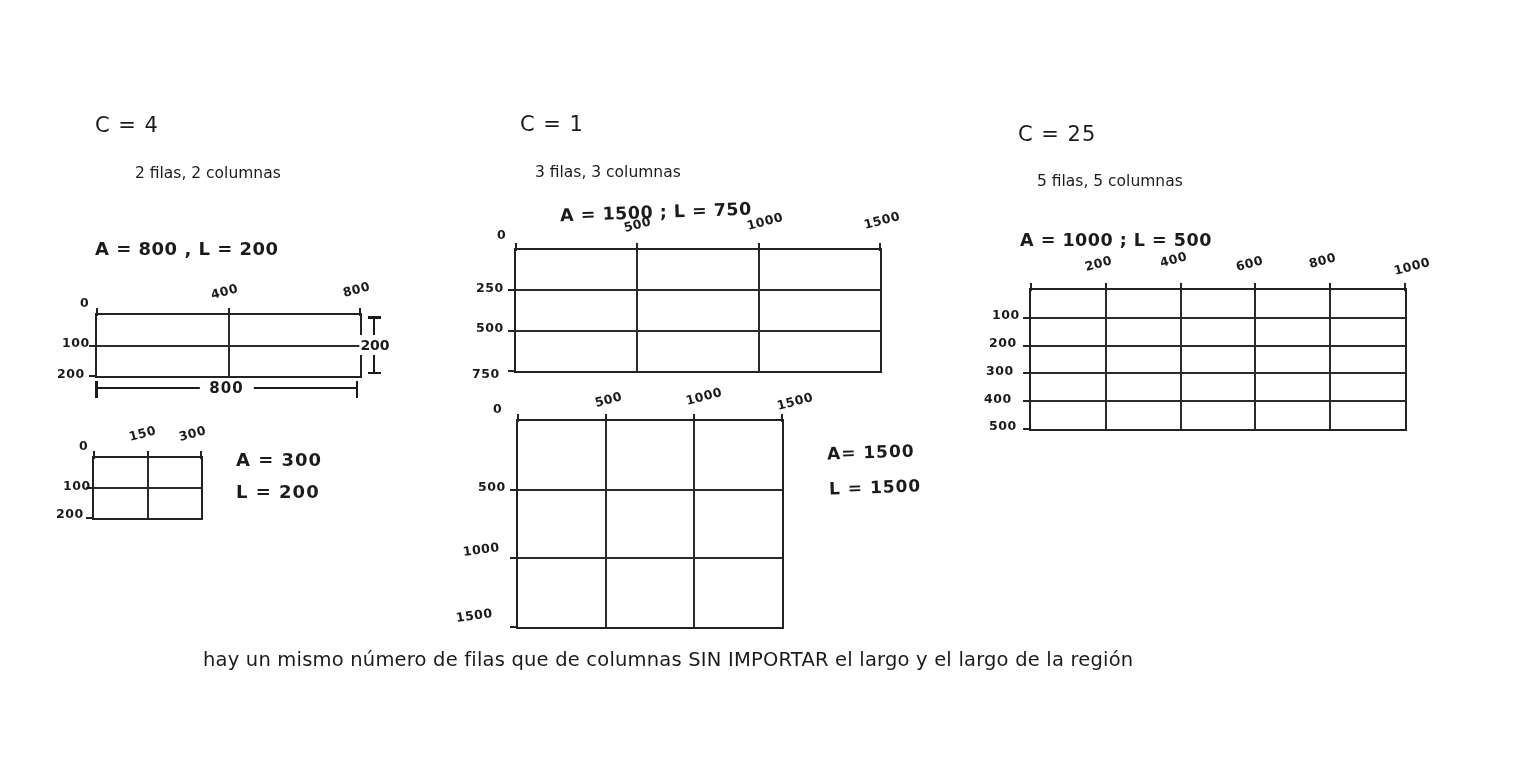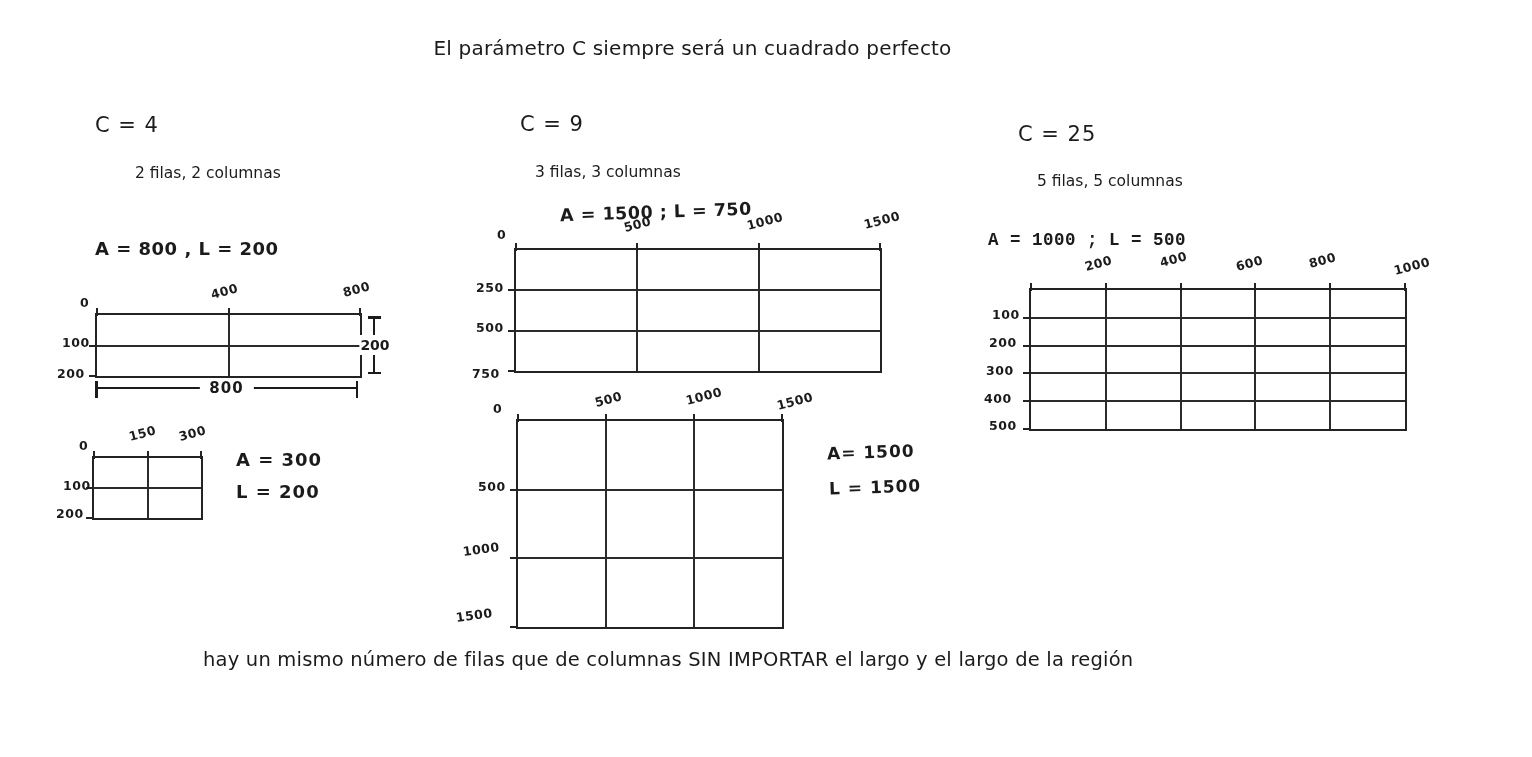--- a/index.html
+++ b/index.html
@@ -43,21 +43,20 @@
     position:absolute;left:50%;top:0;transform:translate(-50%,-58%);
     background:#fff;padding:0 10px;font-size:15px;font-weight:bold;letter-spacing:1px;
   }
   .footer{position:absolute;left:203px;top:645px;font-size:19.5px;line-height:30px;letter-spacing:0.2px;}
 </style>
 </head>
 <body>
 
 <div class="canvas">
 
-  <div class="title">El parámetro C siempre será un cuadrado perfecto</div>
 
   <div class="clabel" style="left:95px;top:113px;">C = 4</div>
   <div class="sublabel" style="left:135px;top:164px;">2 filas, 2 columnas</div>
   <div class="formula" style="left:95px;top:238px;font-size:18px;">A = 800 ,   L = 200</div>
 
   <div class="gridbox" style="left:95px;top:313px;width:263px;height:61px;">
       <div class="vline" style="left: 50%;"></div>
       <div class="hline" style="top: 50%;"></div>
       <div class="tick-top" style="left: 0%;"></div>
       <div class="tick-top" style="left: 50%;"></div>
@@ -88,21 +87,21 @@
       <div class="tick-left" style="top: 100%;"></div>
     </div>
   <span class="axis" style="left:79px;top:438px;">0</span>
   <span class="axis rot" style="left:131px;top:429px;">150</span>
   <span class="axis rot" style="left:181px;top:429px;">300</span>
   <span class="axis" style="left:63px;top:478px;">100</span>
   <span class="axis" style="left:56px;top:506px;">200</span>
   <div class="sidetext" style="left:236px;top:449px;">A = 300</div>
   <div class="sidetext" style="left:236px;top:481px;text-align:right;">L = 200</div>
 
-  <div class="clabel" style="left:520px;top:112px;">C = 9</div>
+  <div class="clabel" style="left:520px;top:112px;">C = 1</div>
   <div class="sublabel" style="left:535px;top:163px;">3 filas, 3 columnas</div>
   <div class="formula" style="left:560px;top:202px;transform:rotate(-2deg);">A = 1500 ;   L = 750</div>
 
   <div class="gridbox" style="left:514px;top:248px;width:364px;height:121px;">
       <div class="vline" style="left: 33.3333%;"></div>
       <div class="vline" style="left: 66.6667%;"></div>
       <div class="hline" style="top: 33.3333%;"></div>
       <div class="hline" style="top: 66.6667%;"></div>
       <div class="tick-top" style="left: 0%;"></div>
       <div class="tick-top" style="left: 33.3333%;"></div>
@@ -138,21 +137,21 @@
   <span class="axis rot" style="left:688px;top:393px;">1000</span>
   <span class="axis rot" style="left:779px;top:398px;">1500</span>
   <span class="axis" style="left:478px;top:479px;">500</span>
   <span class="axis rot8" style="left:464px;top:544px;">1000</span>
   <span class="axis rot8" style="left:457px;top:610px;">1500</span>
   <div class="sidetext" style="left:827px;top:442px;font-size:17px;transform:rotate(-2deg);">A= 1500</div>
   <div class="sidetext" style="left:829px;top:477px;font-size:17px;transform:rotate(-2deg);">L = 1500</div>
 
   <div class="clabel" style="left:1018px;top:122px;">C = 25</div>
   <div class="sublabel" style="left:1037px;top:172px;">5 filas, 5 columnas</div>
-  <div class="formula" style="left:988px;top:230px;font-family:Liberation Mono, monospace;">A = 1000   ;   L = 500</div>
+  <div class="formula" style="left:1020px;top:230px;">A = 1000   ;   L = 500</div>
 
   <div class="gridbox" style="left:1029px;top:288px;width:374px;height:139px;">
       <div class="vline" style="left: 20%;"></div>
       <div class="vline" style="left: 40%;"></div>
       <div class="vline" style="left: 60%;"></div>
       <div class="vline" style="left: 80%;"></div>
       <div class="hline" style="top: 20%;"></div>
       <div class="hline" style="top: 40%;"></div>
       <div class="hline" style="top: 60%;"></div>
       <div class="hline" style="top: 80%;"></div>

